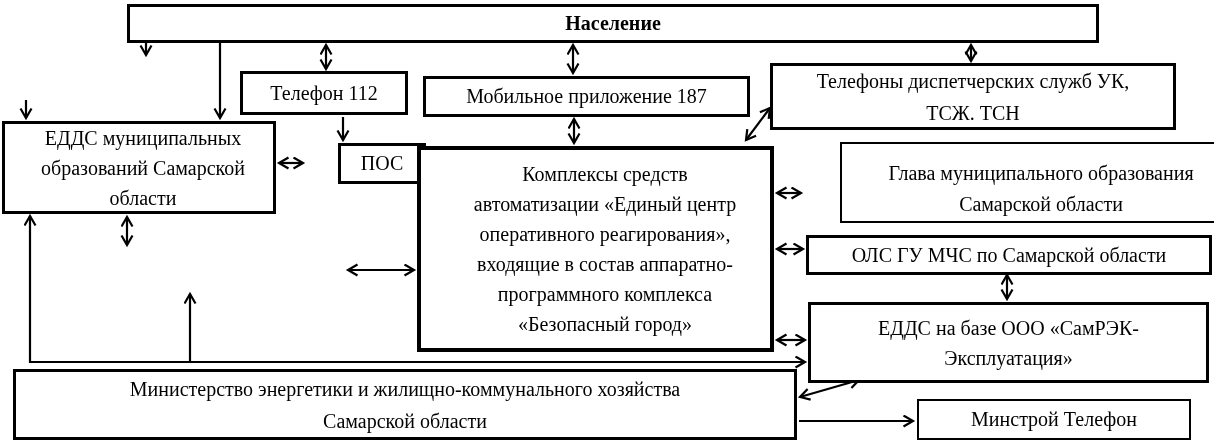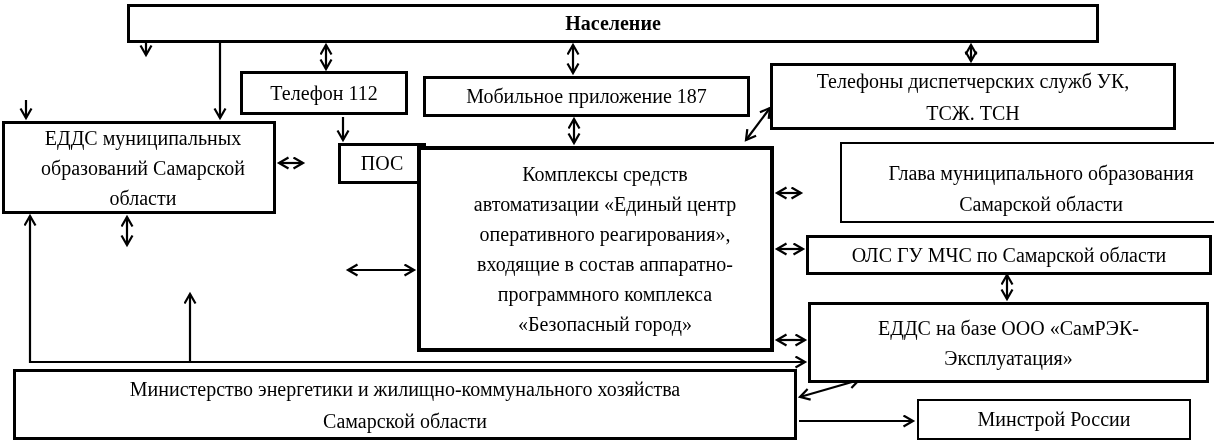--- a/index.html
+++ b/index.html
@@ -137,16 +137,16 @@
     <span>ЕДДС на базе ООО «СамРЭК-
 Эксплуатация»</span>
   </div>
 
   <div class="node n-ministry">
     <span>Министерство энергетики и жилищно-коммунального хозяйства
 Самарской области</span>
   </div>
 
   <div class="node n-minstroy thin">
-    <span>Минстрой России</span>
+    <span>Минстрой Телефон</span>
   </div>
 
 </div>
 
 </body></html>

